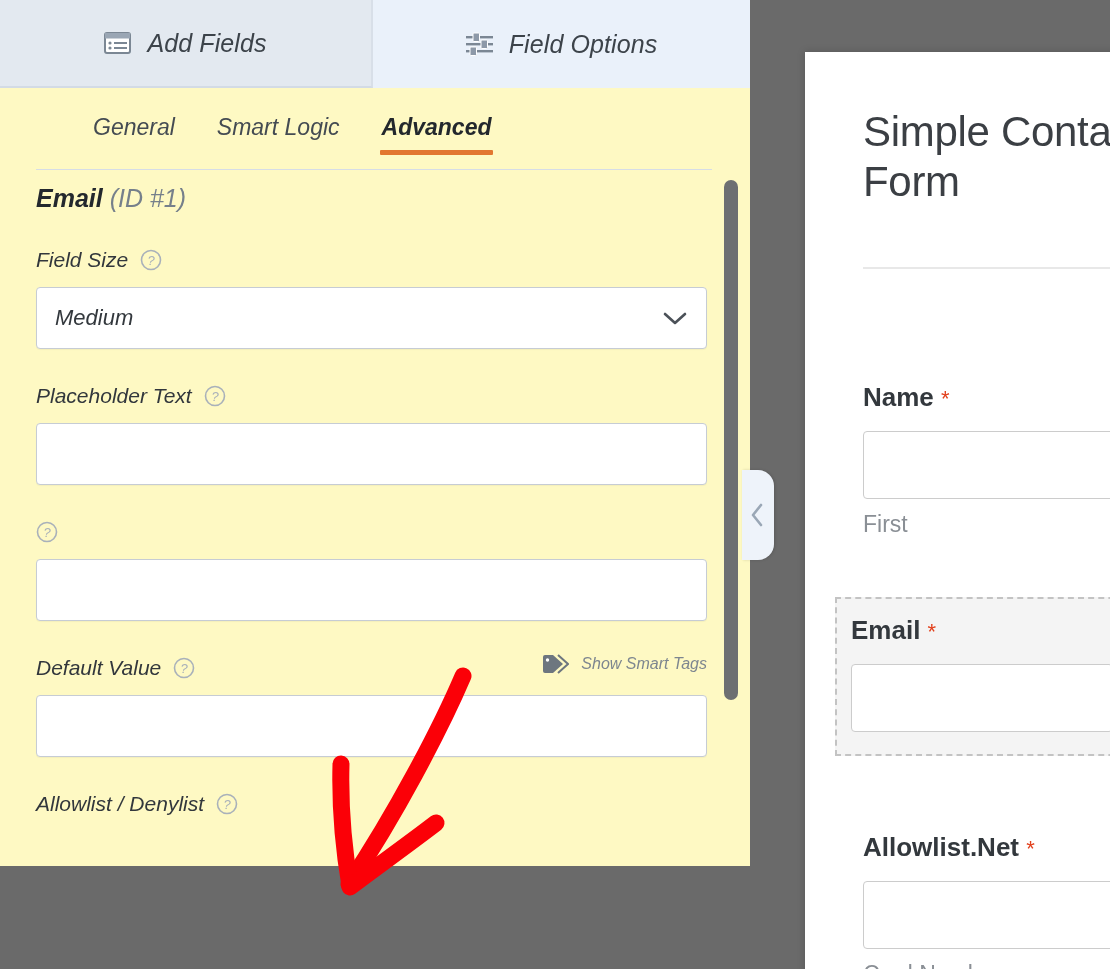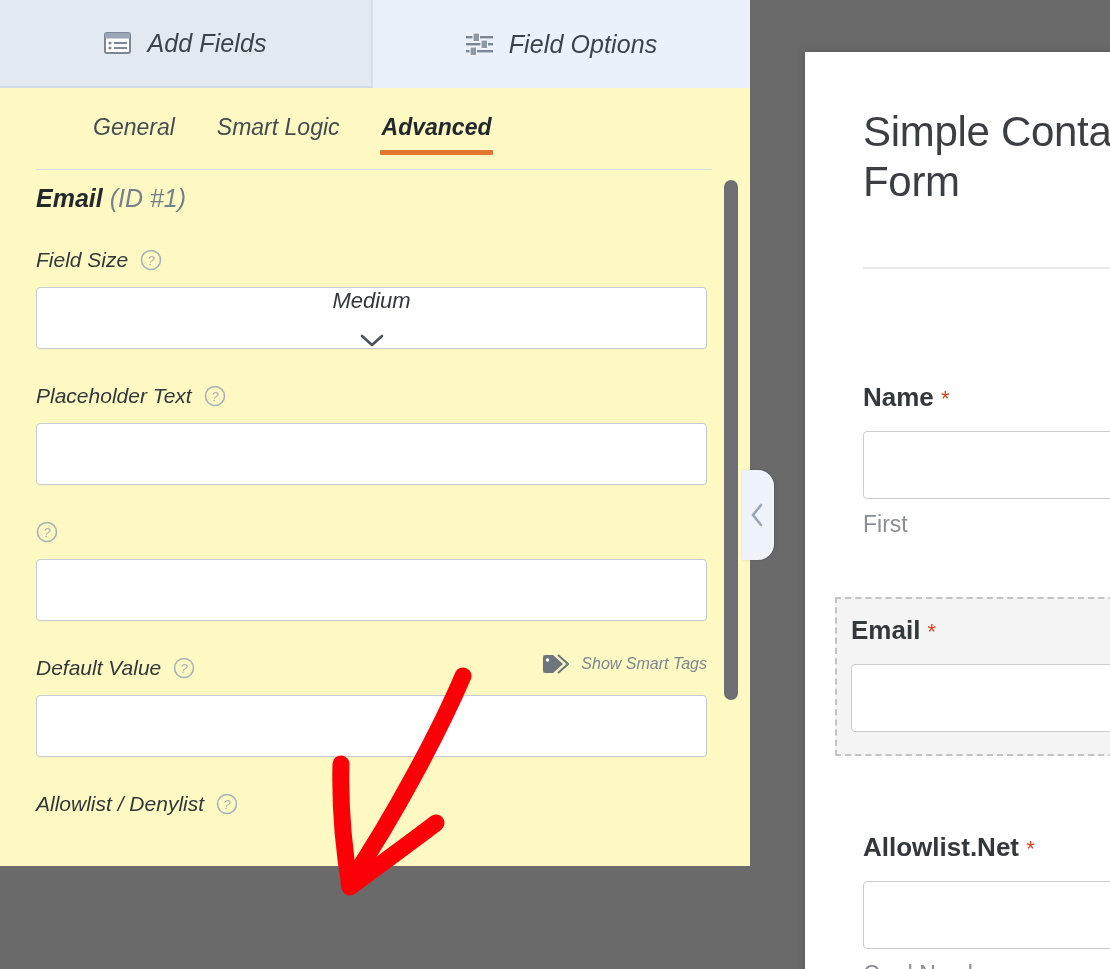--- a/index.html
+++ b/index.html
@@ -119,21 +119,20 @@
     margin-top: 12px;
     width: 671px; height: 62px;
     background: #ffffff;
     border: 1px solid #c6ccd4;
     border-radius: 4px;
     font-size: 22px;
     color: #33383d;
     padding: 0 18px;
     display: flex; align-items: center;
     box-shadow: 0 1px 1px rgba(0,0,0,.04);
-    flex-direction: column;
   }
   .select-box { position: relative; justify-content: space-between; }
   .select-box .sel-value { color: #33383d; }
   .chev {
     width: 26px; height: 16px; flex: none;
   }
 
   
   .scrolltrack {
     position: absolute; right: 12px; top: 176px;

